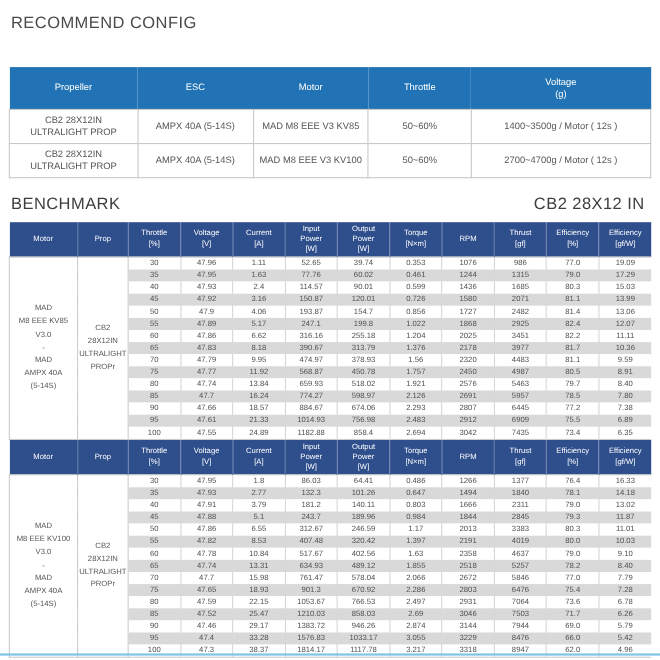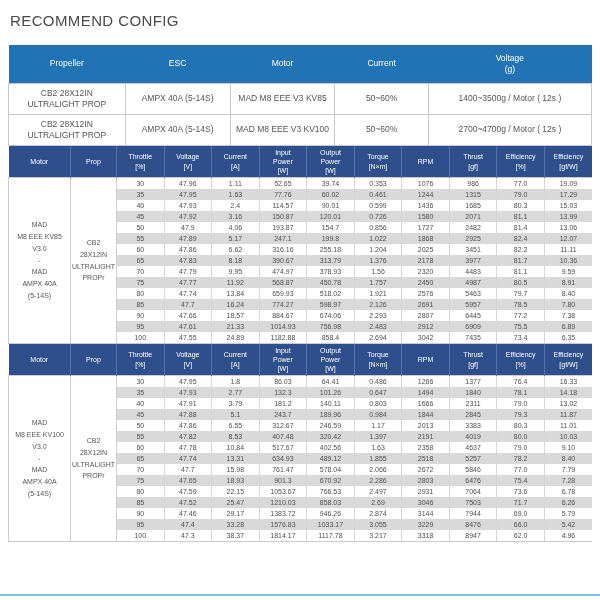--- a/index.html
+++ b/index.html
@@ -3,21 +3,21 @@
 <meta charset="utf-8">
 <style>
   html,body{margin:0;padding:0;background:#ffffff;}
   body{width:600px;height:600px;font-family:"Liberation Sans",sans-serif;overflow:hidden;}
   .page{position:relative;width:596px;height:600px;box-sizing:border-box;padding:8px 8px 0 8px;}
 
   .section-title{font-size:15px;font-weight:400;color:#4a4a4a;letter-spacing:.4px;margin:4px 0 0 2px;}
 
   
   table{border-collapse:collapse;table-layout:fixed;}
-  .rc-table{width:584px;margin-top:16px;}
+  .rc-table{width:584px;margin-top:32px;}
   .rc-table thead th{
     background:#2173b5;color:#ffffff;font-weight:400;font-size:8.5px;
     height:38px;white-space:pre-line;line-height:1.35;padding:0;border:0;
   }
   .rc-table tbody td{
     border:1px solid #c9c9c9;font-size:8.5px;color:#555555;text-align:center;
     height:30px;white-space:pre-line;line-height:1.35;padding:0 2px;
   }
 
   
@@ -59,21 +59,21 @@
         <col style="width:18%">
         <col style="width:18%">
         <col style="width:16%">
         <col style="width:28%">
     </colgroup>
     <thead>
       <tr>
           <th>Propeller</th>
           <th>ESC</th>
           <th>Motor</th>
-          <th>Current</th>
+          <th>Throttle</th>
           <th>Voltage
 (g)</th>
         </tr>
     </thead>
     <tbody>
         <tr>
           <td>CB2 28X12IN
 ULTRALIGHT PROP</td>
           <td>AMPX 40A (5-14S)</td>
           <td>MAD M8 EEE V3 KV85</td>
@@ -84,20 +84,24 @@
           <td>CB2 28X12IN
 ULTRALIGHT PROP</td>
           <td>AMPX 40A (5-14S)</td>
           <td>MAD M8 EEE V3 KV100</td>
           <td>50~60%</td>
           <td>2700~4700g / Motor ( 12s )</td>
         </tr>
       </tbody>
   </table>
 
+  <div class="bm-head">
+    <span class="bm-title">BENCHMARK</span>
+    <span class="bm-model">CB2 28X12 IN</span>
+  </div>
 
   <table class="bm-table">
     <colgroup>
       <col style="width:62px">
         <col style="width:46px">
       <col>
         <col>
         <col>
         <col>
         <col>

